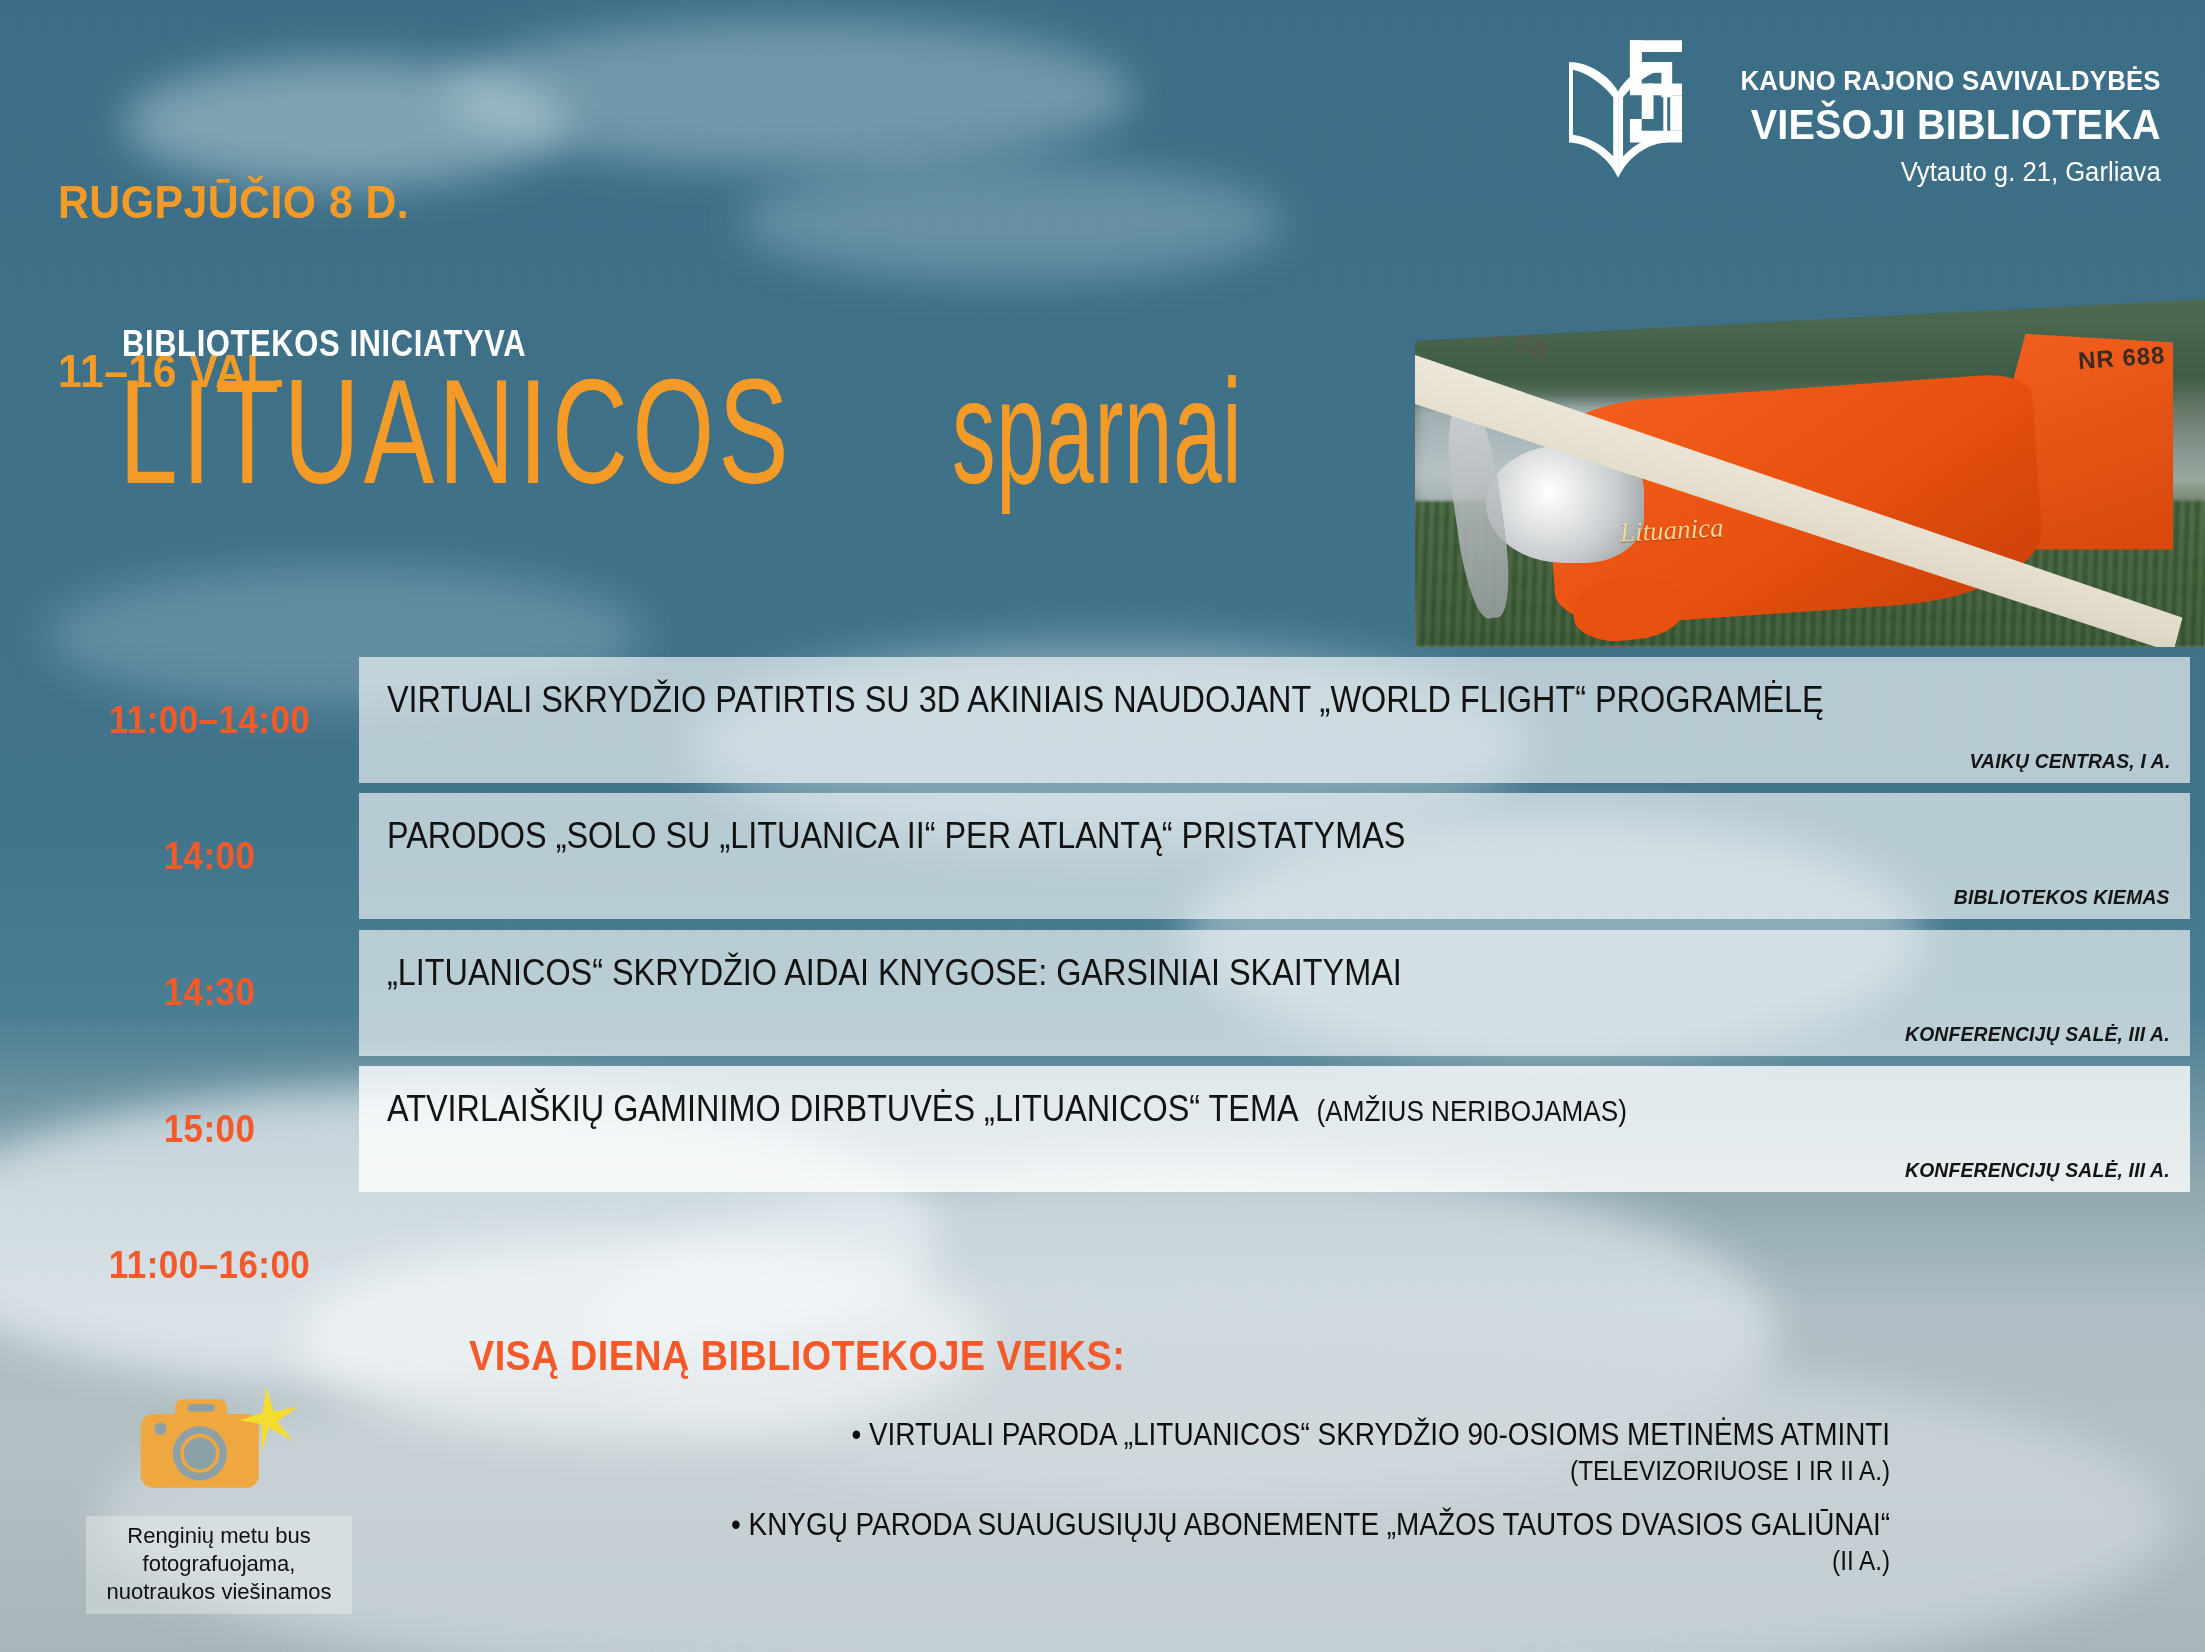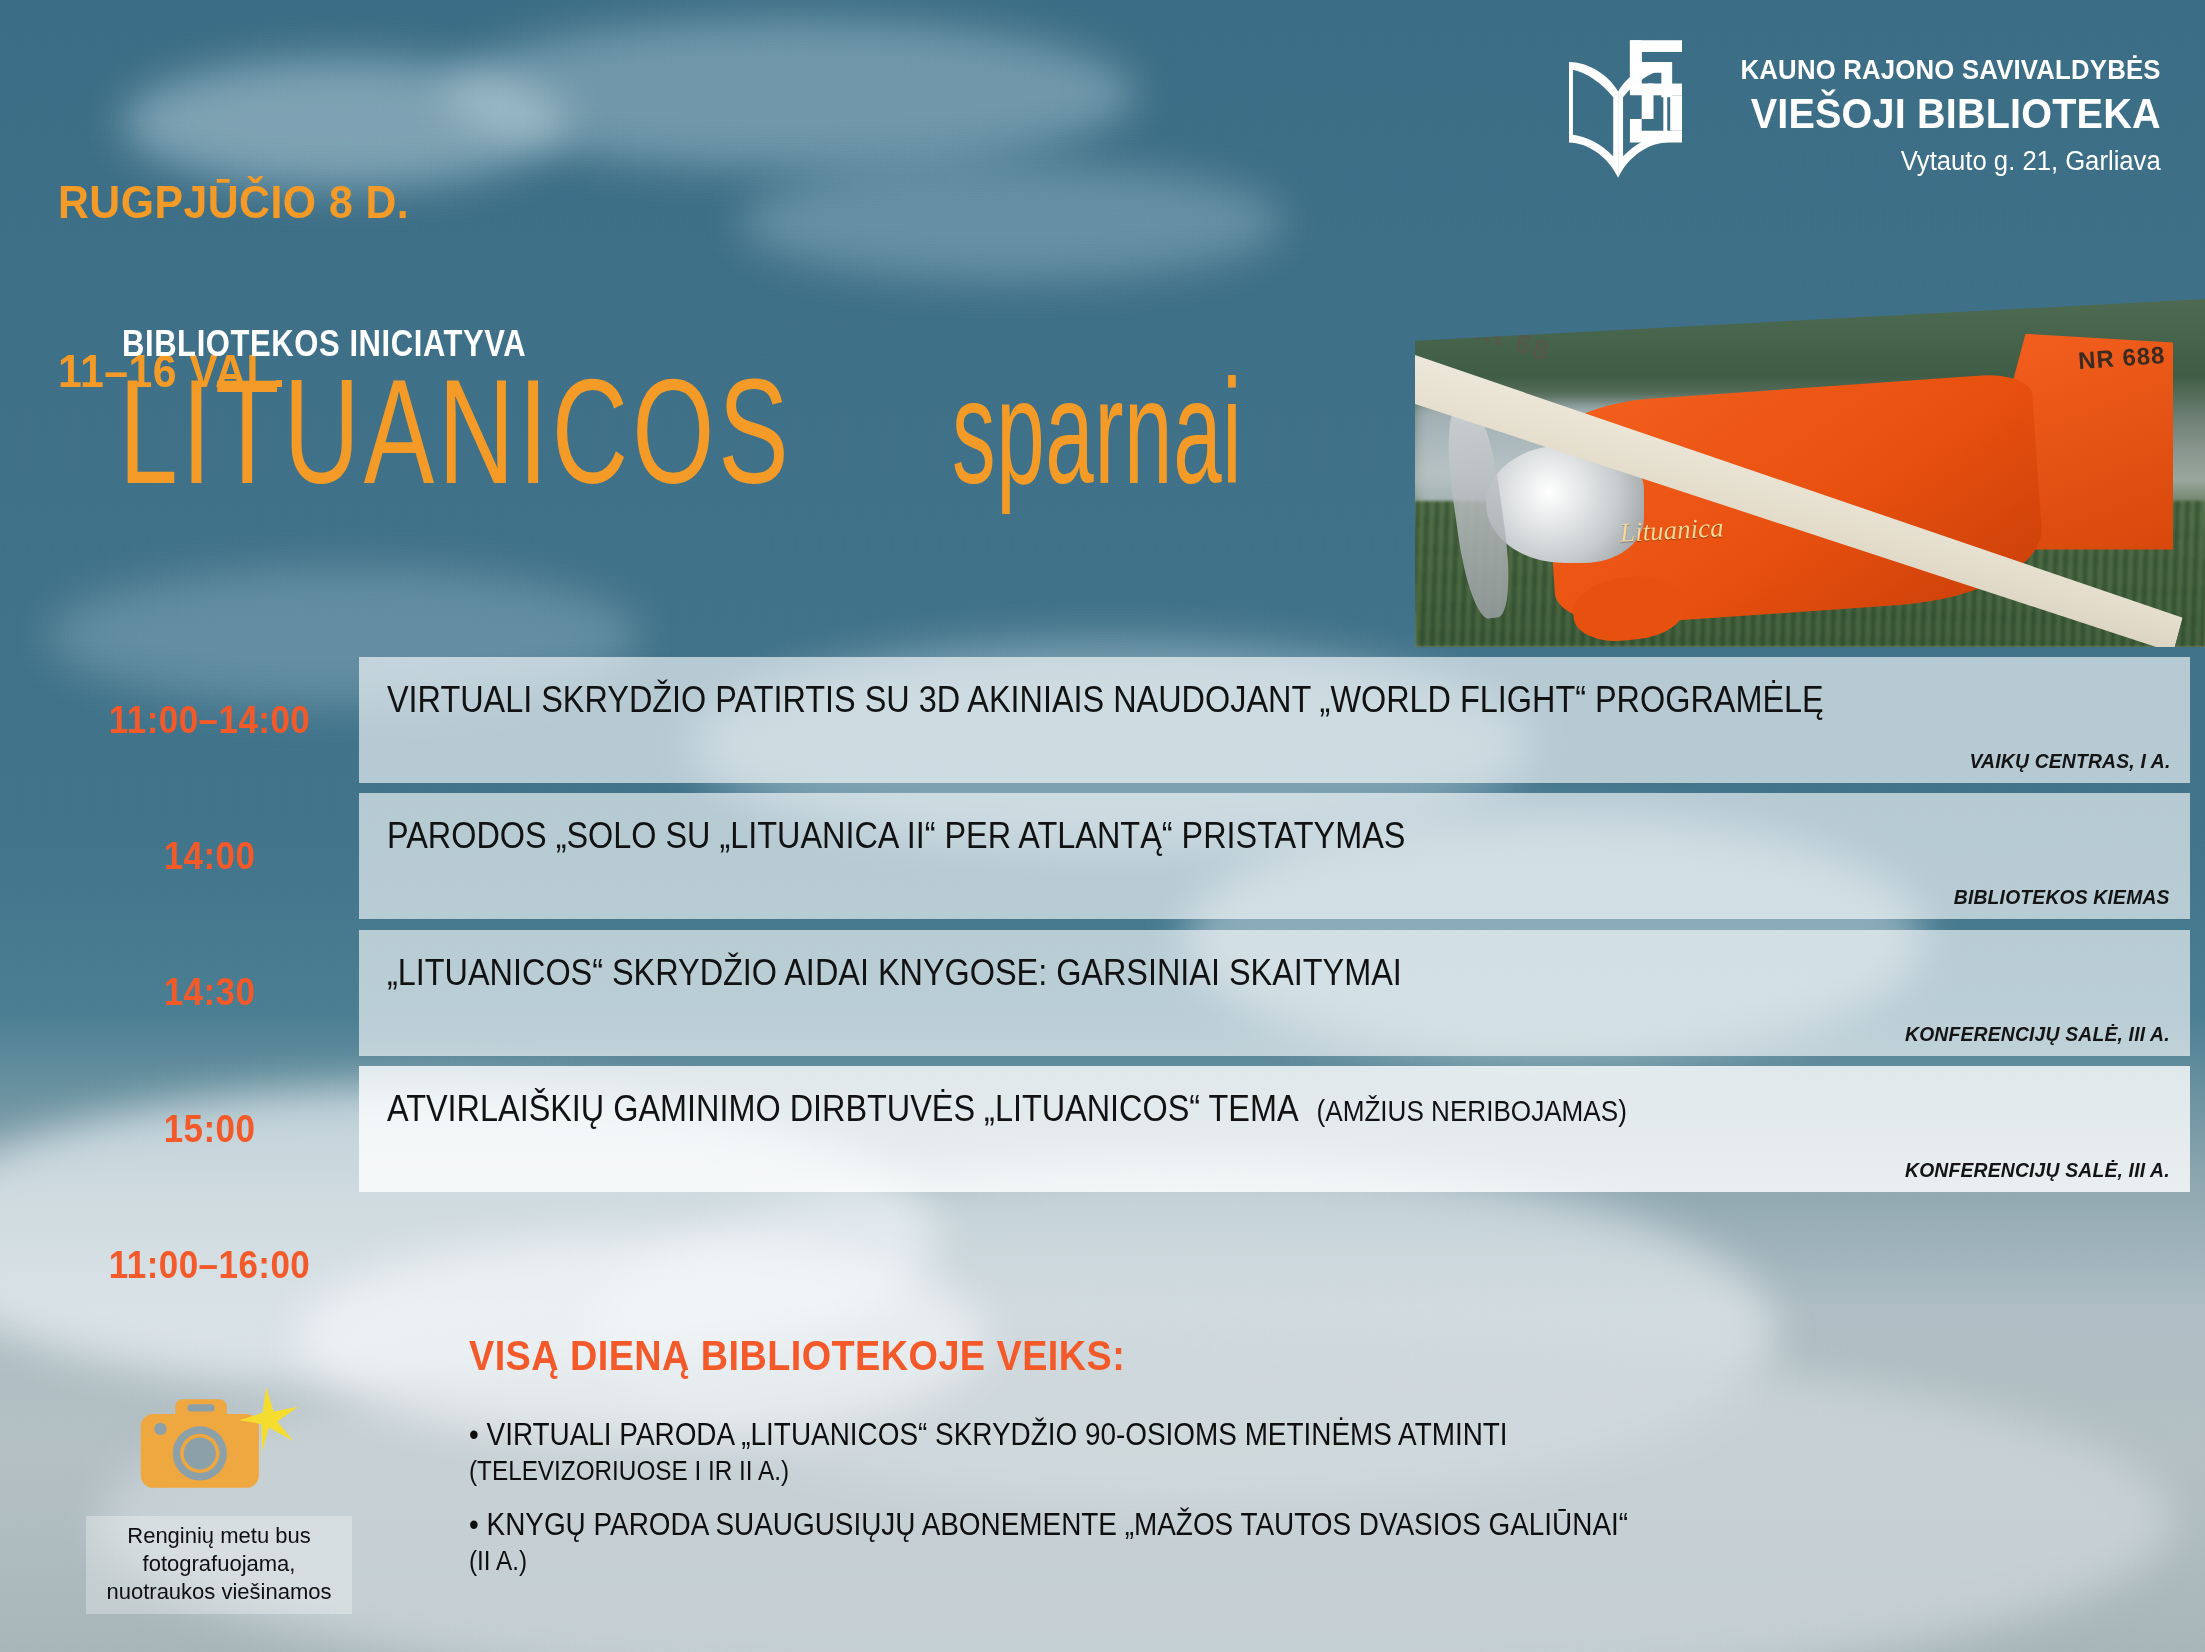--- a/index.html
+++ b/index.html
@@ -54,21 +54,21 @@
     line-height:1.22;
     letter-spacing:0.5px;
     transform:scaleX(.93);
     transform-origin:left top;
     white-space:pre;
   }
 
   
   .logoblock{
     position:absolute; right:44px; top:35px;
-    display:flex; align-items:center; gap:22px;
+    display:flex; align-items:flex-end; gap:22px;
   }
   .logomark{width:113px;height:148px;flex:none;margin-top:5px;}
   .logotext{color:#ffffff;text-align:right;padding-top:7px;}
   .org-line1{
     font-size:28px; font-weight:bold; letter-spacing:0.2px;
     transform:scaleX(.92); transform-origin:right top; white-space:nowrap;
   }
   .org-line2{
     font-size:43px; font-weight:bold; letter-spacing:0.2px; margin-top:3px;
     transform:scaleX(.92); transform-origin:right top; white-space:nowrap;
@@ -222,21 +222,21 @@
   
   .allday{
     position:absolute; left:469px; top:1332px; width:1579px;
   }
   .allday-head{
     color:#f4592a; font-weight:bold; font-size:42px;
     letter-spacing:0.5px; transform:scaleX(.90); transform-origin:left top;
     white-space:nowrap;
   }
   .allday-list{margin-top:37px;}
-  .allday-item{margin-bottom:20px;}
+  .allday-item{margin-bottom:20px;text-align:right;}
   .ai-main{
     color:#0e0e0e; font-size:31px;
     transform:scaleX(.90); transform-origin:left top;
     white-space:nowrap;
   }
   .ai-note{
     color:#0e0e0e; font-size:27px; margin-top:3px;
     transform:scaleX(.90); transform-origin:left top;
     white-space:nowrap;
   }

